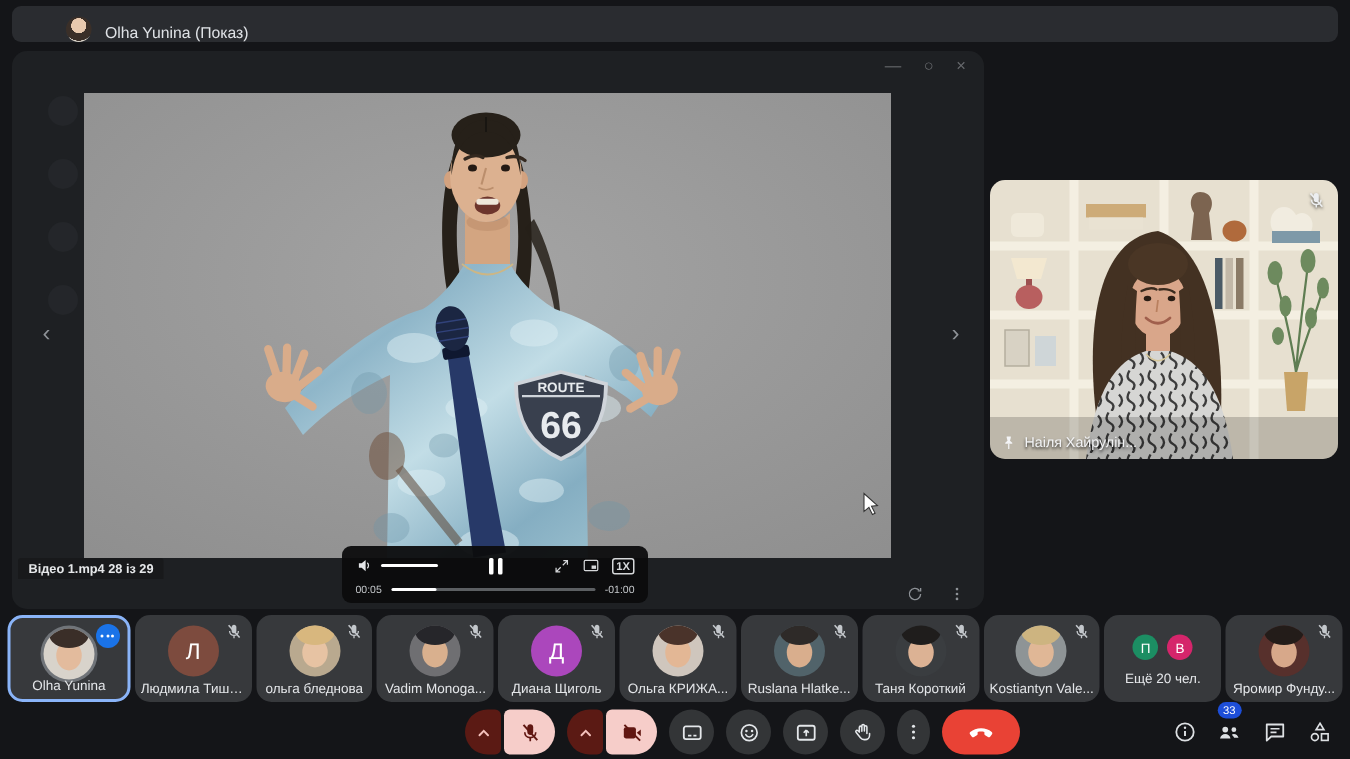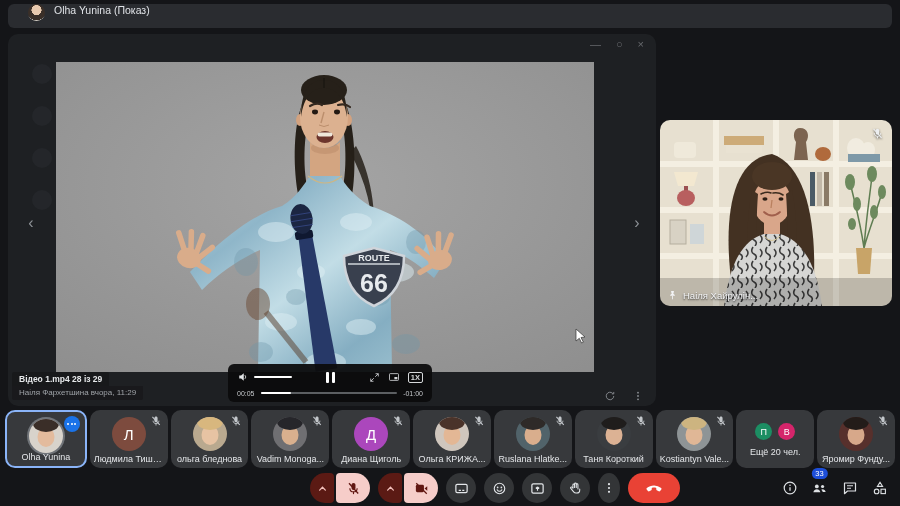--- a/index.html
+++ b/index.html
@@ -2,21 +2,21 @@
 <html><head>
 <meta charset="utf-8">
 <style>
   html,body{margin:0;padding:0}
   body{width:900px;height:506px;position:relative;overflow:hidden;background:#141518;
        font-family:"Liberation Sans",sans-serif;color:#e8eaed;-webkit-font-smoothing:antialiased}
   svg.ic{display:block}
 
   
   #topbar{position:absolute;left:8px;top:4px;right:8px;height:24px;background:#2a2c30;
-          border-radius:6px;display:flex;align-items:flex-start;padding-left:20px;gap:9px}
+          border-radius:6px;display:flex;align-items:flex-end;padding-left:36px;gap:9px}
   #topbar .av{width:17px;height:17px;border-radius:50%;
       background:radial-gradient(circle at 50% 36%,#e8c9ae 0 36%,#3a2f28 37% 72%,#d8d2c8 73%)}
   #topbar .lbl{font-size:10.5px;color:#dfe2e6}
 
   
   #stage{position:absolute;left:8px;top:34px;width:648px;height:372px;background:#1e2023;
          border-radius:10px;overflow:hidden}
   .ghost{position:absolute;left:24px;width:20px;height:20px;border-radius:50%;background:#24262a}
   .chev{position:absolute;top:176px;width:22px;height:26px;color:#8d9196;font-size:16px;
         display:flex;align-items:center;justify-content:center;cursor:pointer}
@@ -306,21 +306,20 @@
           <path d="M-6,-7 L-8,-25"></path>
           <path d="M-10,-3 L-20,-16"></path>
           <path d="M-10,4 L-22,8"></path>
         <ellipse cx="0" cy="0" rx="12" ry="10" fill="#d9ac8a" stroke="none"></ellipse>
       </g>
     </svg>
   </div>
 
   <div id="cap">
     <div class="cap1">Відео 1.mp4 28 із 29</div>
-    <div class="cap2">Наіля Фархетшина  вчора, 11:29</div>
   </div>
 
   <div id="player">
     <div class="prow">
       <span class="sp">
           <svg class="ic" width="12" height="12">
             <use href="#i-speaker"></use>
           </svg>
         </span>
       <span class="vol"></span>

